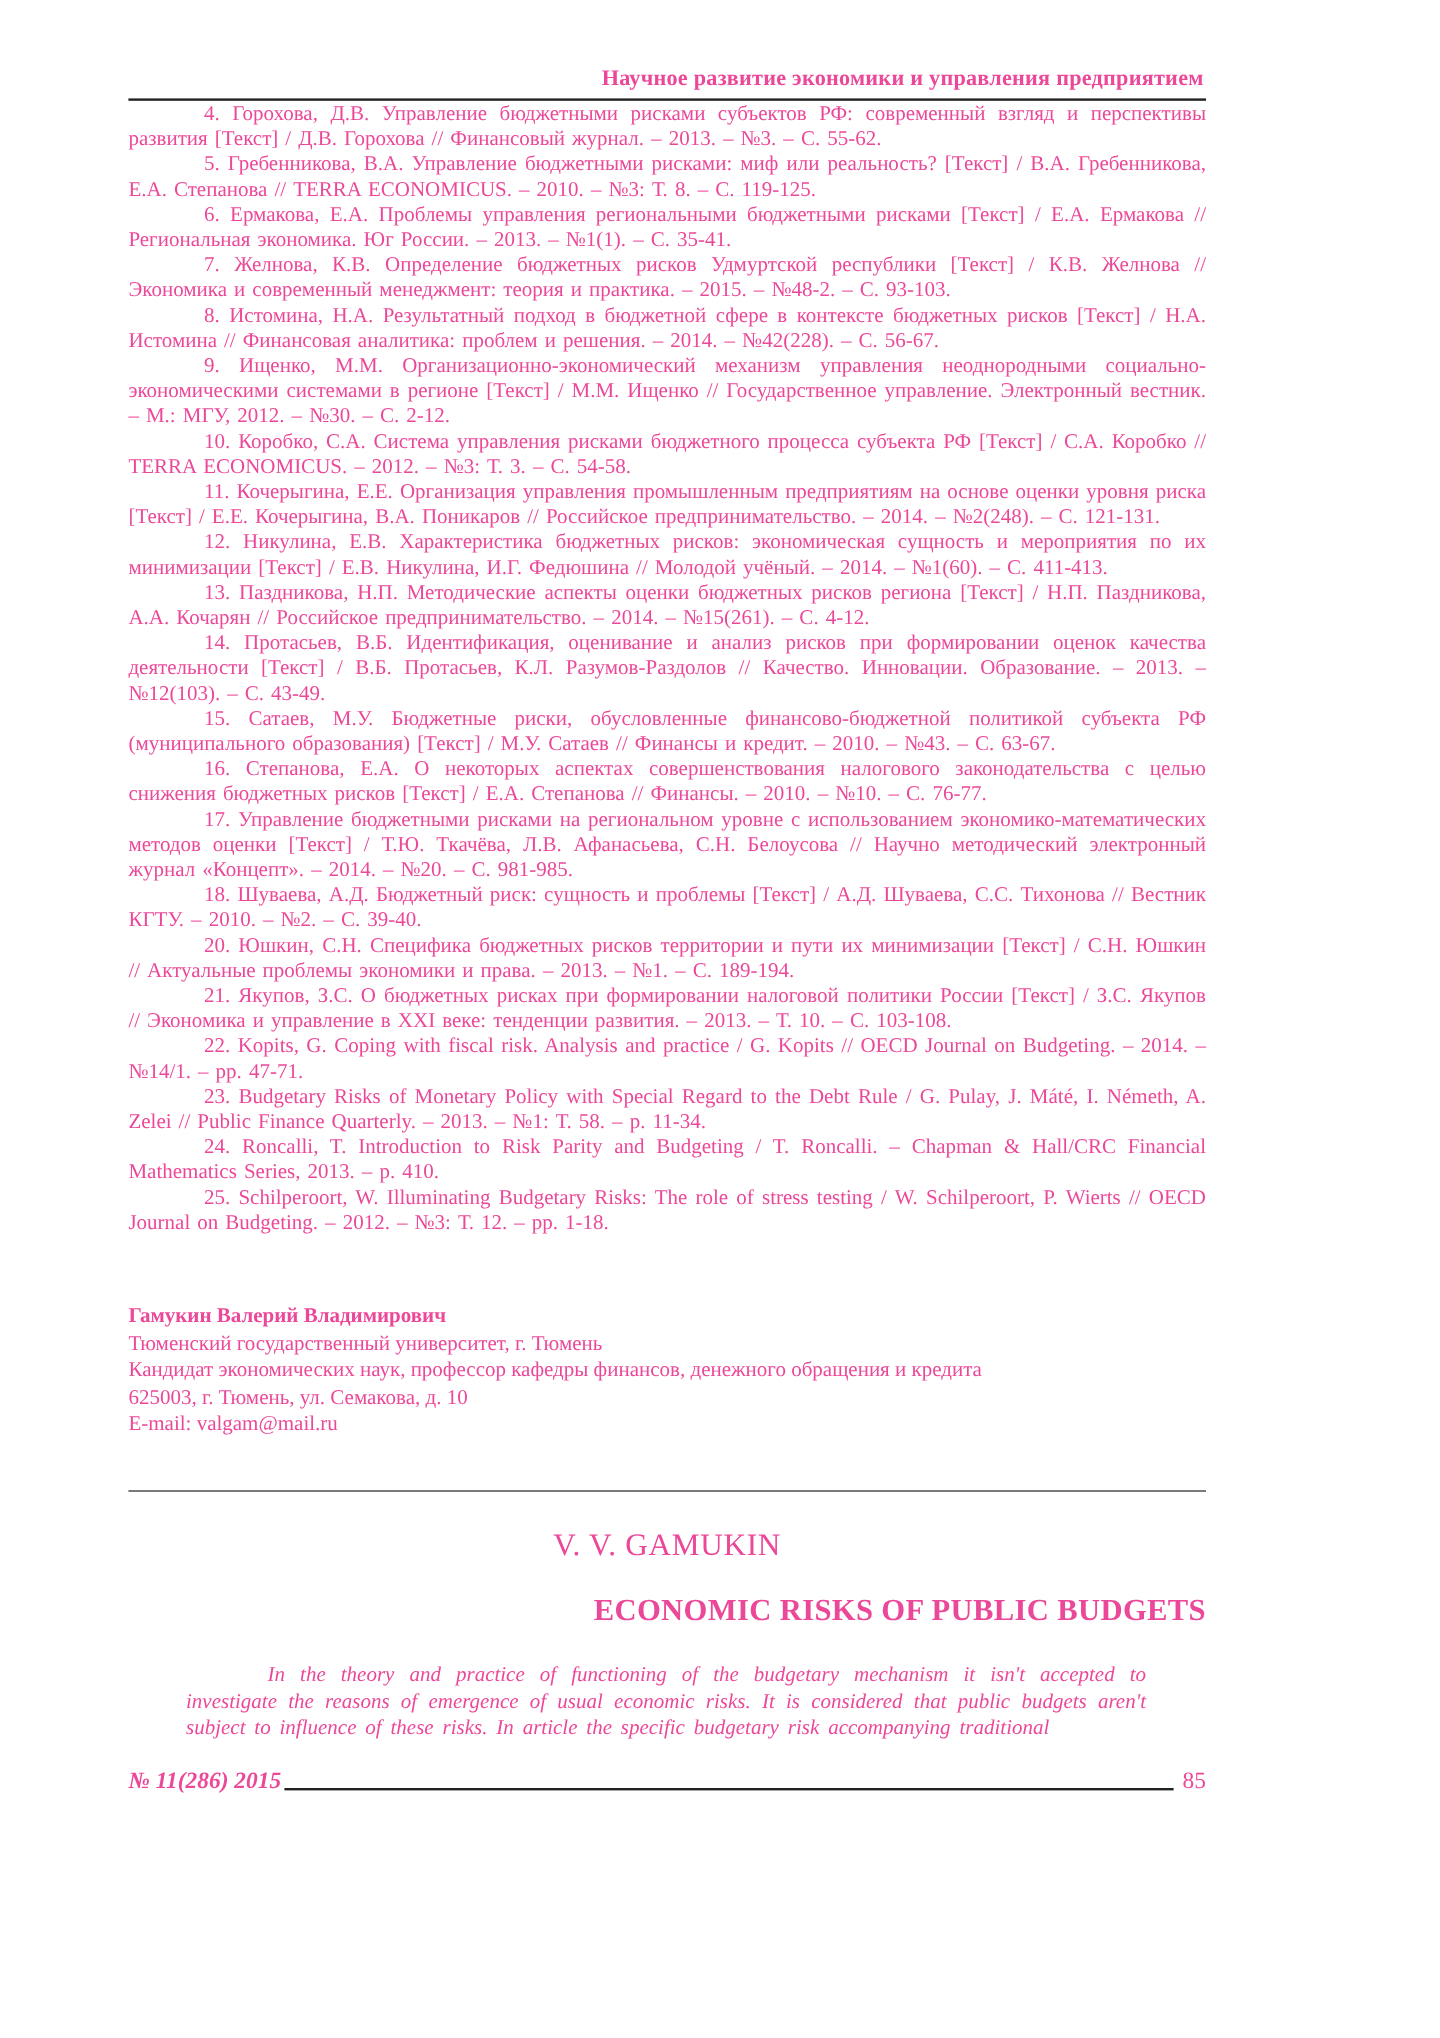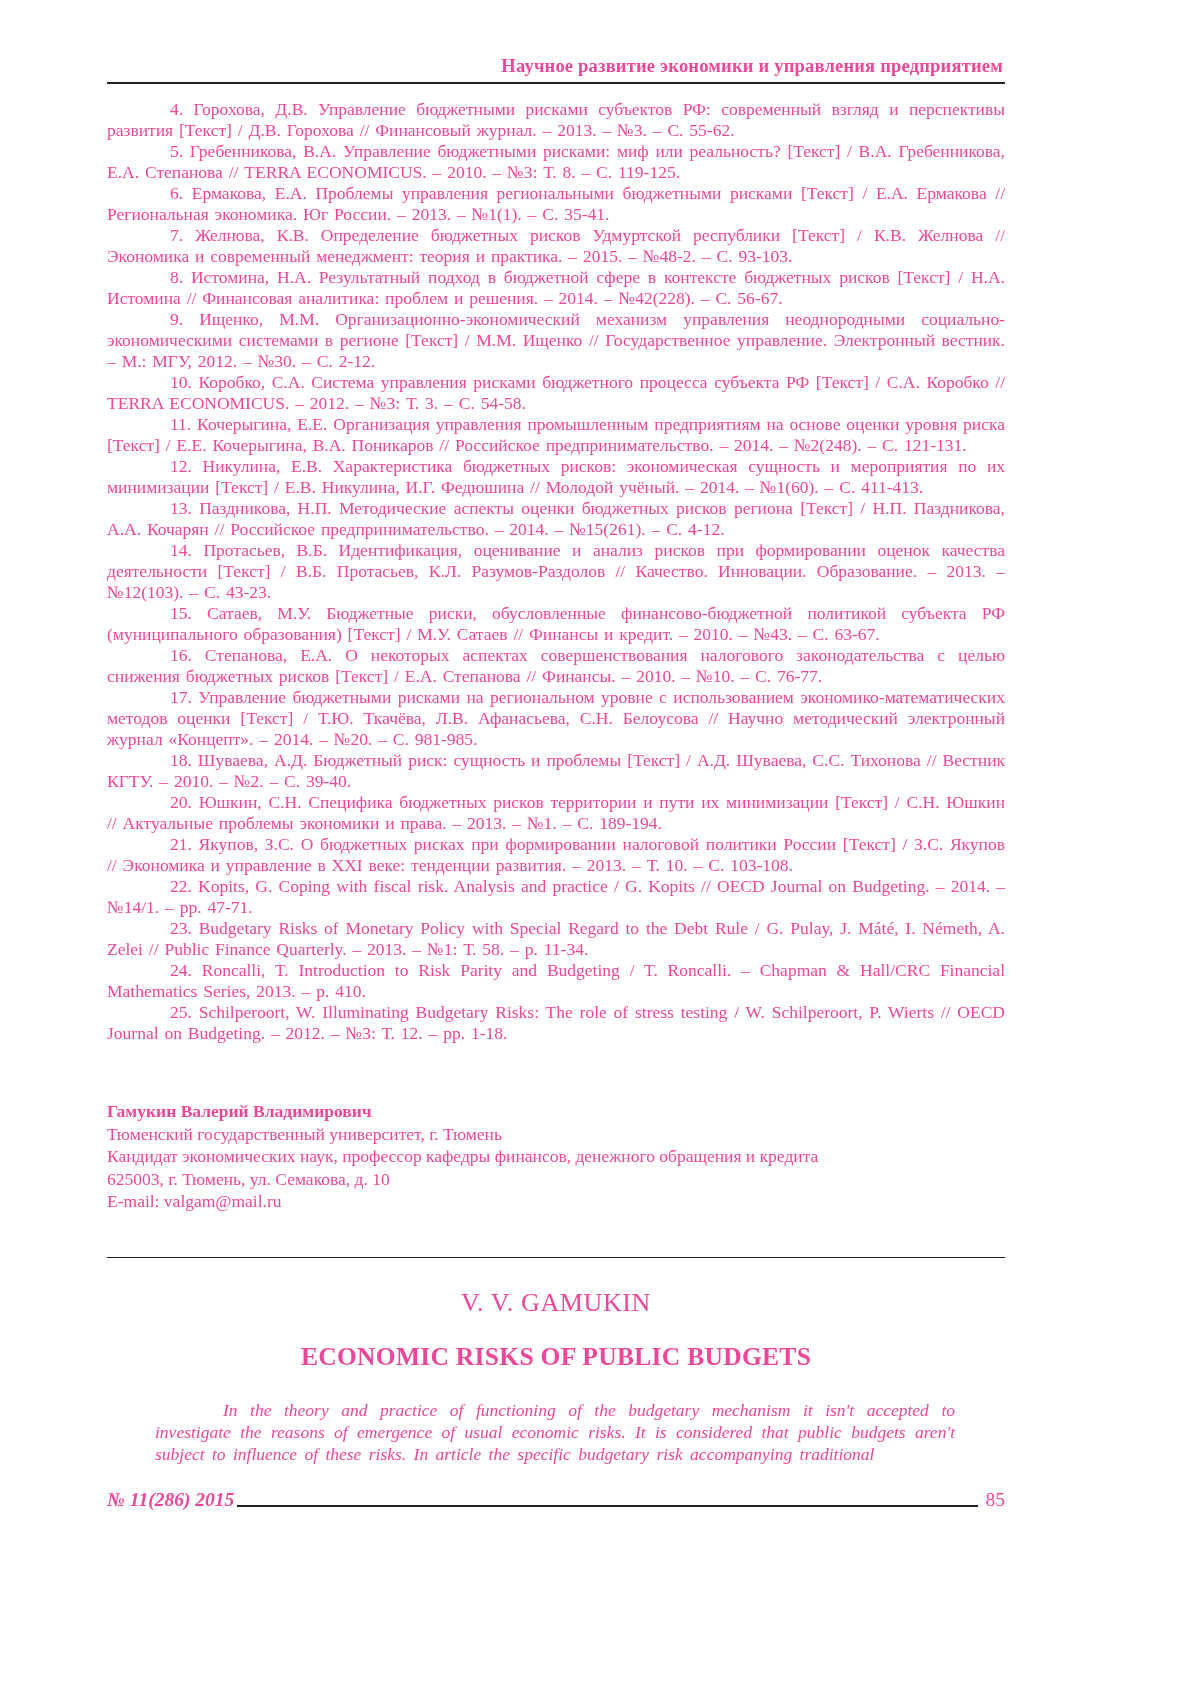--- a/index.html
+++ b/index.html
@@ -21,21 +21,21 @@
     font-size: 18.5px;
     letter-spacing: 0.2px;
     padding-right: 2px;
   }
   .head-rule {
     border: none;
     border-top: 2px solid #222;
     margin-top: 5px;
   }
   
-  .refs { margin-top: 15px; }
+  .refs { }
   .ref {
     font-size: 17.5px;
     line-height: 21px;
     text-align: justify;
     text-indent: 63px;
     word-spacing: 1.5px;
   }
   
   .author-block { margin-top: 56px; font-size: 17.5px; line-height: 22.5px; }
   .author-name { font-weight: bold; }
@@ -47,21 +47,21 @@
   }
   
   .eng-author {
     margin-top: 30px;
     text-align: center;
     font-size: 26px;
     letter-spacing: 0.6px;
   }
   .eng-title {
     margin-top: 24px;
-    text-align: center;
+    text-align: right;
     font-size: 25.5px;
     font-weight: bold;
     letter-spacing: 0.3px;
   }
   .abstract {
     margin: 27px 50px 0 48px;
     font-style: italic;
     font-size: 17.5px;
     line-height: 22px;
     text-align: justify;
@@ -106,21 +106,21 @@
         <p class="ref">4. Горохова, Д.В. Управление бюджетными рисками субъектов РФ: современный взгляд и перспективы развития  [Текст] / Д.В. Горохова // Финансовый журнал. – 2013. – №3. – С. 55-62.</p>
         <p class="ref">5. Гребенникова, В.А. Управление бюджетными рисками: миф или реальность? [Текст] / В.А. Гребенникова, Е.А. Степанова // TERRA ECONOMICUS. – 2010. – №3: Т. 8. – С. 119-125.</p>
         <p class="ref">6. Ермакова, Е.А. Проблемы управления региональными бюджетными рисками [Текст] / Е.А. Ермакова // Региональная экономика. Юг России. – 2013. – №1(1). – С. 35-41.</p>
         <p class="ref">7. Желнова, К.В. Определение бюджетных рисков Удмуртской республики [Текст] / К.В. Желнова // Экономика и современный менеджмент: теория и практика. – 2015. – №48-2. – С. 93-103.</p>
         <p class="ref">8. Истомина, Н.А. Результатный подход в бюджетной сфере в контексте бюджетных рисков [Текст] / Н.А. Истомина // Финансовая аналитика: проблем и решения. – 2014. – №42(228). – С. 56-67.</p>
         <p class="ref">9. Ищенко, М.М. Организационно-экономический механизм управления неоднородными социально-экономическими системами в регионе [Текст] / М.М. Ищенко // Государственное управление. Электронный вестник. – М.: МГУ, 2012. – №30. – С. 2-12.</p>
         <p class="ref">10. Коробко, С.А. Система управления рисками бюджетного процесса субъекта РФ [Текст] / С.А. Коробко // TERRA ECONOMICUS. – 2012. – №3: Т. 3. – С. 54-58.</p>
         <p class="ref">11. Кочерыгина, Е.Е. Организация управления промышленным предприятиям на основе оценки уровня риска [Текст] / Е.Е. Кочерыгина, В.А. Поникаров // Российское предпринимательство. – 2014. – №2(248). – С. 121-131.</p>
         <p class="ref">12. Никулина, Е.В. Характеристика бюджетных рисков: экономическая сущность и мероприятия по их минимизации [Текст] / Е.В. Никулина, И.Г. Федюшина // Молодой учёный. – 2014. – №1(60). – С. 411-413.</p>
         <p class="ref">13. Паздникова, Н.П. Методические аспекты оценки бюджетных рисков региона [Текст] / Н.П. Паздникова, А.А. Кочарян // Российское предпринимательство. – 2014. – №15(261). – С. 4-12.</p>
-        <p class="ref">14. Протасьев, В.Б. Идентификация, оценивание и анализ рисков при формировании оценок качества деятельности [Текст] / В.Б. Протасьев, К.Л. Разумов-Раздолов // Качество. Инновации. Образование. – 2013. – №12(103). – С. 43-23.</p>
+        <p class="ref">14. Протасьев, В.Б. Идентификация, оценивание и анализ рисков при формировании оценок качества деятельности [Текст] / В.Б. Протасьев, К.Л. Разумов-Раздолов // Качество. Инновации. Образование. – 2013. – №12(103). – С. 43-49.</p>
         <p class="ref">15. Сатаев, М.У. Бюджетные риски, обусловленные финансово-бюджетной политикой субъекта РФ (муниципального образования) [Текст] / М.У. Сатаев // Финансы и кредит. – 2010. – №43. – С. 63-67.</p>
         <p class="ref">16. Степанова, Е.А. О некоторых аспектах совершенствования налогового законодательства с целью снижения бюджетных рисков [Текст] / Е.А. Степанова // Финансы. – 2010. – №10. – С. 76-77.</p>
         <p class="ref">17. Управление бюджетными рисками на региональном уровне с использованием экономико-математических методов оценки [Текст] / Т.Ю. Ткачёва, Л.В. Афанасьева, С.Н. Белоусова // Научно методический электронный журнал «Концепт». – 2014. – №20. – С. 981-985.</p>
         <p class="ref">18. Шуваева, А.Д. Бюджетный риск: сущность и проблемы [Текст] / А.Д. Шуваева, С.С. Тихонова // Вестник КГТУ. – 2010. – №2. – С. 39-40.</p>
         <p class="ref">20. Юшкин, С.Н. Специфика бюджетных рисков территории и пути их минимизации [Текст] / С.Н. Юшкин // Актуальные проблемы экономики и права. – 2013. – №1. – С. 189-194.</p>
         <p class="ref">21. Якупов, З.С. О бюджетных рисках при формировании налоговой политики России [Текст] / З.С. Якупов // Экономика и управление в XXI веке: тенденции развития. – 2013. – Т. 10. – С. 103-108.</p>
         <p class="ref">22. Kopits, G. Coping with fiscal risk. Analysis and practice / G. Kopits // OECD Journal on Budgeting. – 2014. – №14/1. – pp. 47-71.</p>
         <p class="ref">23. Budgetary Risks of Monetary Policy with Special Regard to the Debt Rule / G. Pulay, J. Máté, I. Németh, A. Zelei // Public Finance Quarterly. – 2013. – №1: Т. 58. – p. 11-34.</p>
         <p class="ref">24. Roncalli, T. Introduction to Risk Parity and Budgeting / T. Roncalli. – Chapman &amp; Hall/CRC Financial Mathematics Series, 2013. – p. 410.</p>
         <p class="ref">25. Schilperoort, W. Illuminating Budgetary Risks: The role of stress testing / W. Schilperoort, P. Wierts // OECD Journal on Budgeting. – 2012. – №3: Т. 12. – pp. 1-18.</p>

